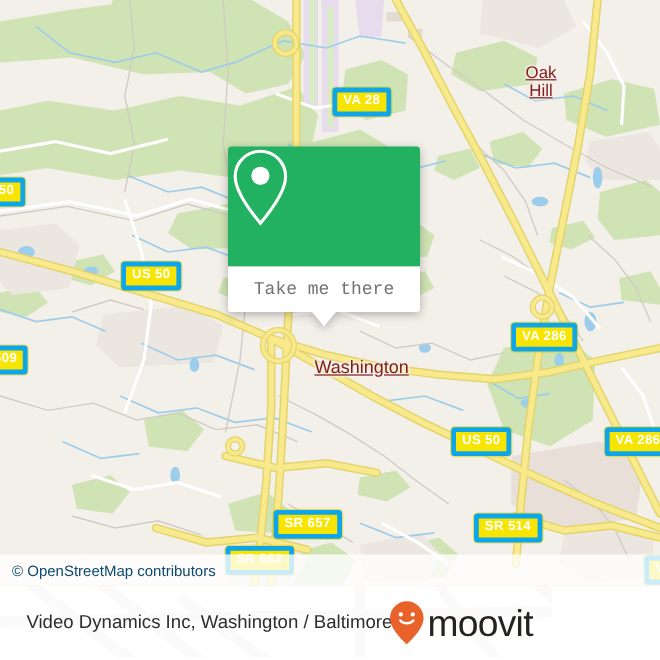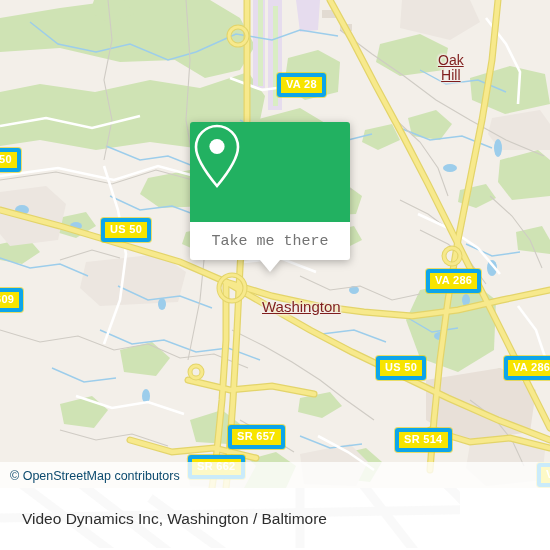--- a/index.html
+++ b/index.html
@@ -257,15 +257,24 @@
 
   <div id="footer">
     <svg id="footer-watermark" viewBox="0 0 550 550">
       <g fill="none" stroke="#9a9a9a" stroke-width="9">
         <path d="M0,470 L120,560 M60,470 L190,570 M150,500 L260,580"></path>
         <path d="M300,470 L300,560 M350,470 L420,560 M440,480 L520,560"></path>
         <path d="M0,520 L550,510"></path>
       </g>
     </svg>
     <div id="footer-title">Video Dynamics Inc, Washington / Baltimore</div>
+    <div id="brand">
+      <svg width="30" height="38" viewBox="0 0 30 38">
+        <path d="M15,1 C7.3,1 1,7.3 1,15 C1,24.5 13,35 15,37 C17,35 29,24.5 29,15 C29,7.3 22.7,1 15,1 Z" fill="#e8622a"></path>
+        <circle cx="10" cy="12" r="1.8" fill="#ffffff"></circle>
+        <circle cx="20" cy="12" r="1.8" fill="#ffffff"></circle>
+        <path d="M9.5,17 C11.6,20.2 18.4,20.2 20.5,17" fill="none" stroke="#ffffff" stroke-width="2" stroke-linecap="round"></path>
+      </svg>
+      <span id="brand-word">moovit</span>
+    </div>
   </div>
 
 </div>
 
 </body></html>

